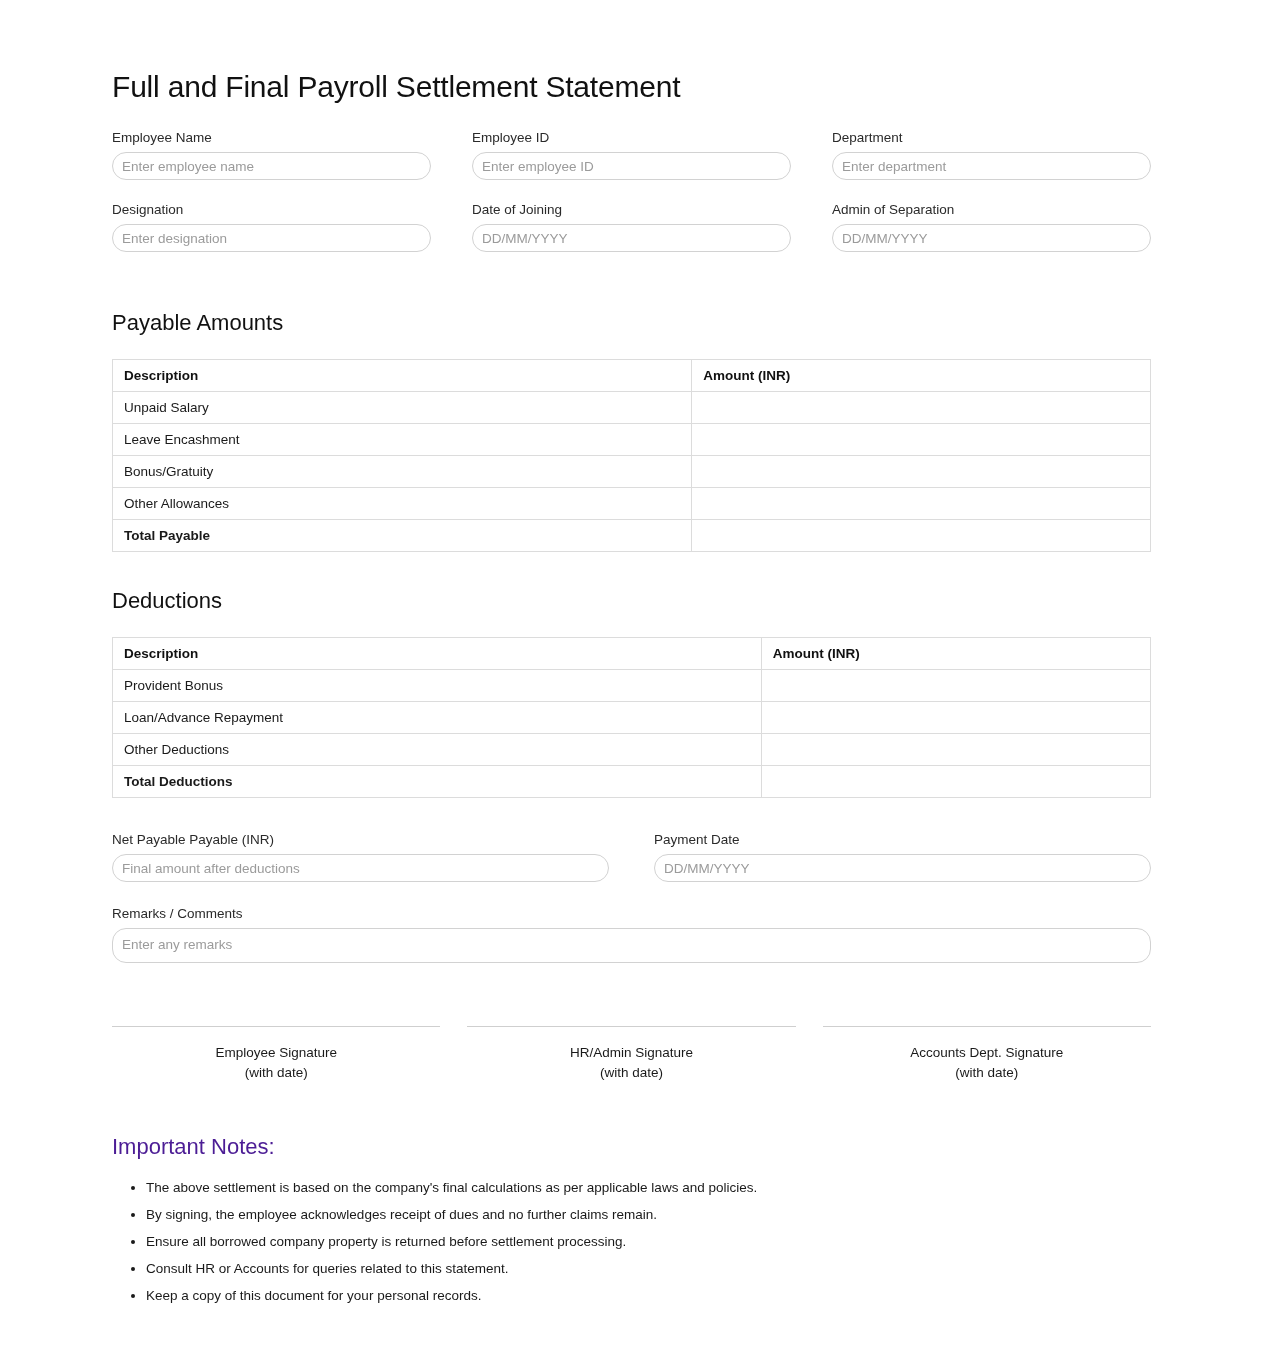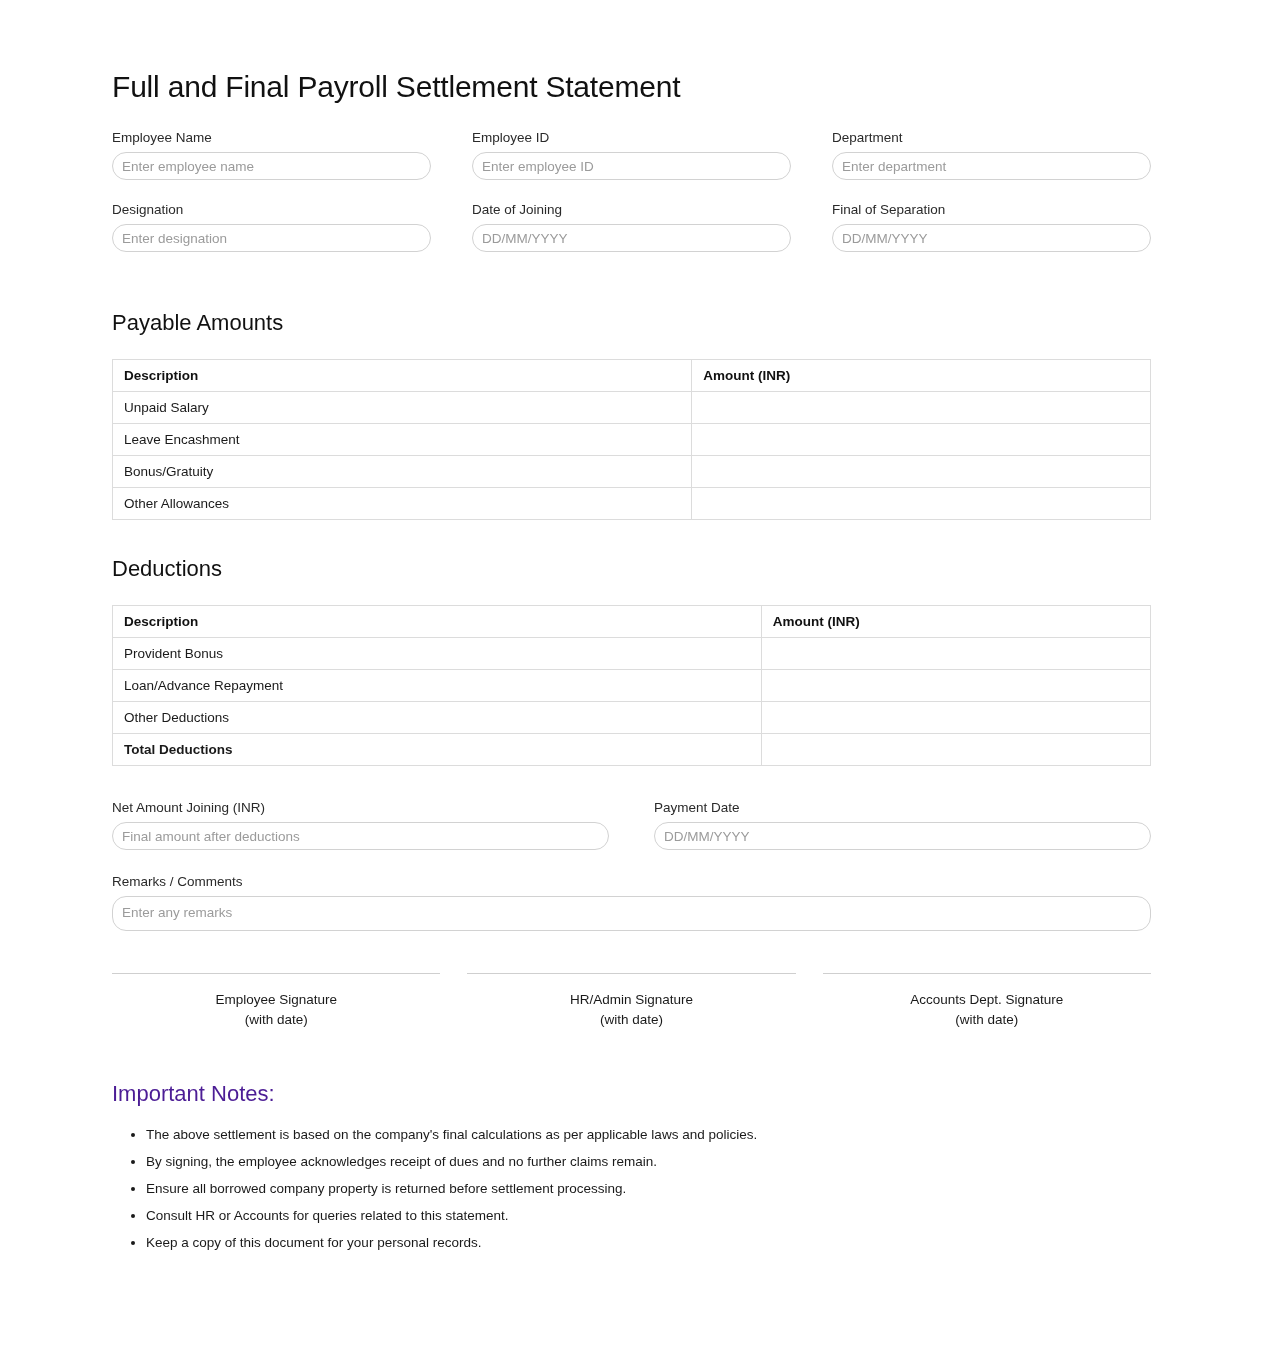--- a/index.html
+++ b/index.html
@@ -99,21 +99,21 @@
     grid-template-columns: 1fr 1fr;
     column-gap: 45px;
     margin-top: 34px;
   }
   .two-col .field { margin-bottom: 0; }
   .remarks-block { margin-top: 24px; }
   .sign-row {
     display: grid;
     grid-template-columns: 1fr 1fr 1fr;
     column-gap: 27px;
-    margin-top: 38px;
+    margin-top: 59px;
   }
   .sign-cell { text-align: center; }
   .sign-line {
     border-top: 1px solid #cfcfcf;
     margin-bottom: 16px;
   }
   .sign-label {
     font-size: 13.5px;
     color: #1a1a1a;
     line-height: 1.45;
@@ -162,21 +162,21 @@
       <label class="field-label">Designation</label>
       <input class="text-input" type="text" placeholder="Enter designation" style="">
     </div>
 
     <div class="field">
       <label class="field-label">Date of Joining</label>
       <input class="text-input" type="text" placeholder="DD/MM/YYYY" style="">
     </div>
 
     <div class="field">
-      <label class="field-label">Final of Separation</label>
+      <label class="field-label">Admin of Separation</label>
       <input class="text-input" type="text" placeholder="DD/MM/YYYY" style="">
     </div>
 
   </div>
 
   <h2 class="section-title">Payable Amounts</h2>
   <table class="amt-table payable-table">
     <thead>
       <tr>
         <th>Description</th>
@@ -193,20 +193,24 @@
         <td></td>
       </tr>
       <tr>
         <td>Bonus/Gratuity</td>
         <td></td>
       </tr>
       <tr>
         <td>Other Allowances</td>
         <td></td>
       </tr>
+      <tr>
+        <td class="total-label">Total Payable</td>
+        <td></td>
+      </tr>
     </tbody>
   </table>
 
   <h2 class="section-title">Deductions</h2>
   <table class="amt-table deduction-table">
     <thead>
       <tr>
         <th>Description</th>
         <th>Amount (INR)</th>
       </tr>
@@ -226,21 +230,21 @@
       </tr>
       <tr>
         <td class="total-label">Total Deductions</td>
         <td></td>
       </tr>
     </tbody>
   </table>
 
   <div class="two-col">
     <div class="field">
-      <label class="field-label">Net Amount Joining (INR)</label>
+      <label class="field-label">Net Payable Payable (INR)</label>
       <input class="text-input" type="text" placeholder="Final amount after deductions" style="">
     </div>
     <div class="field">
       <label class="field-label">Payment Date</label>
       <input class="text-input" type="text" placeholder="DD/MM/YYYY" style="">
     </div>
   </div>
 
   <div class="remarks-block">
     <label class="field-label">Remarks / Comments</label>

